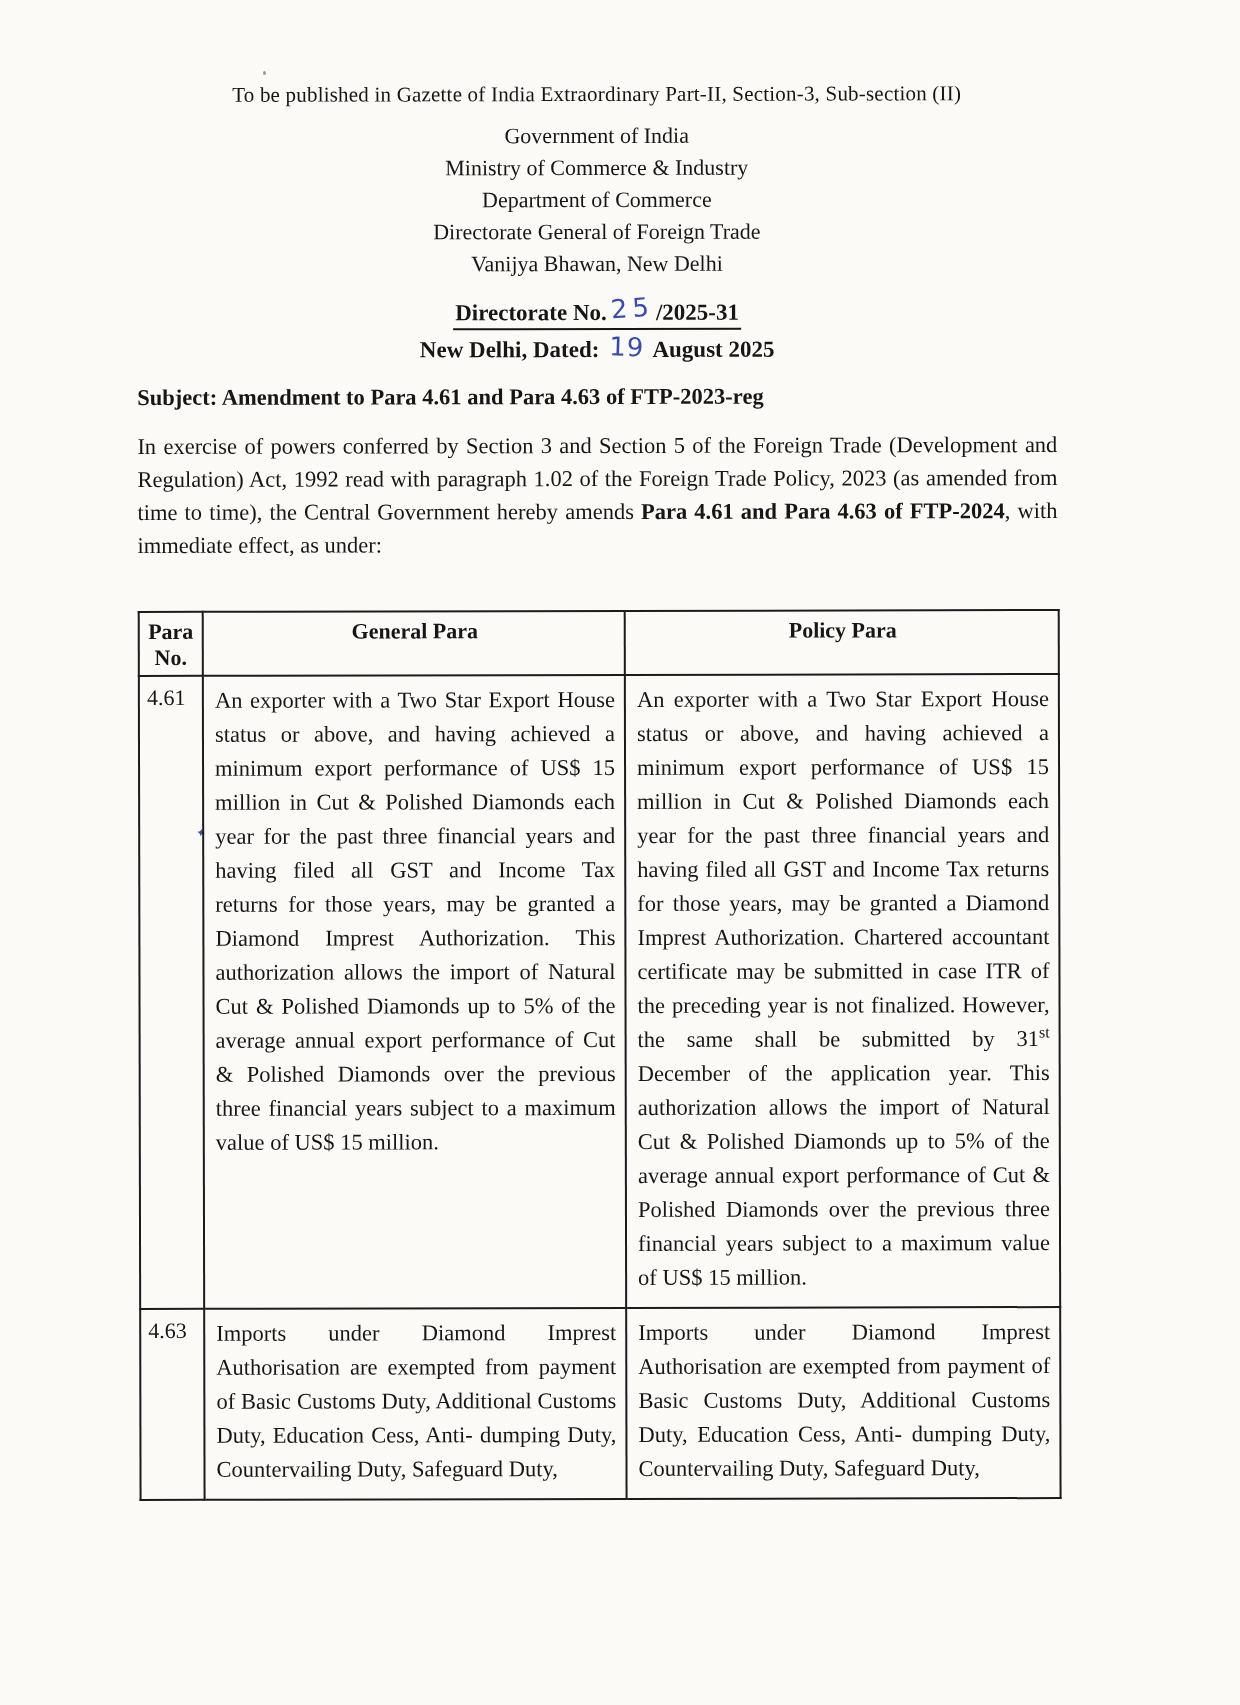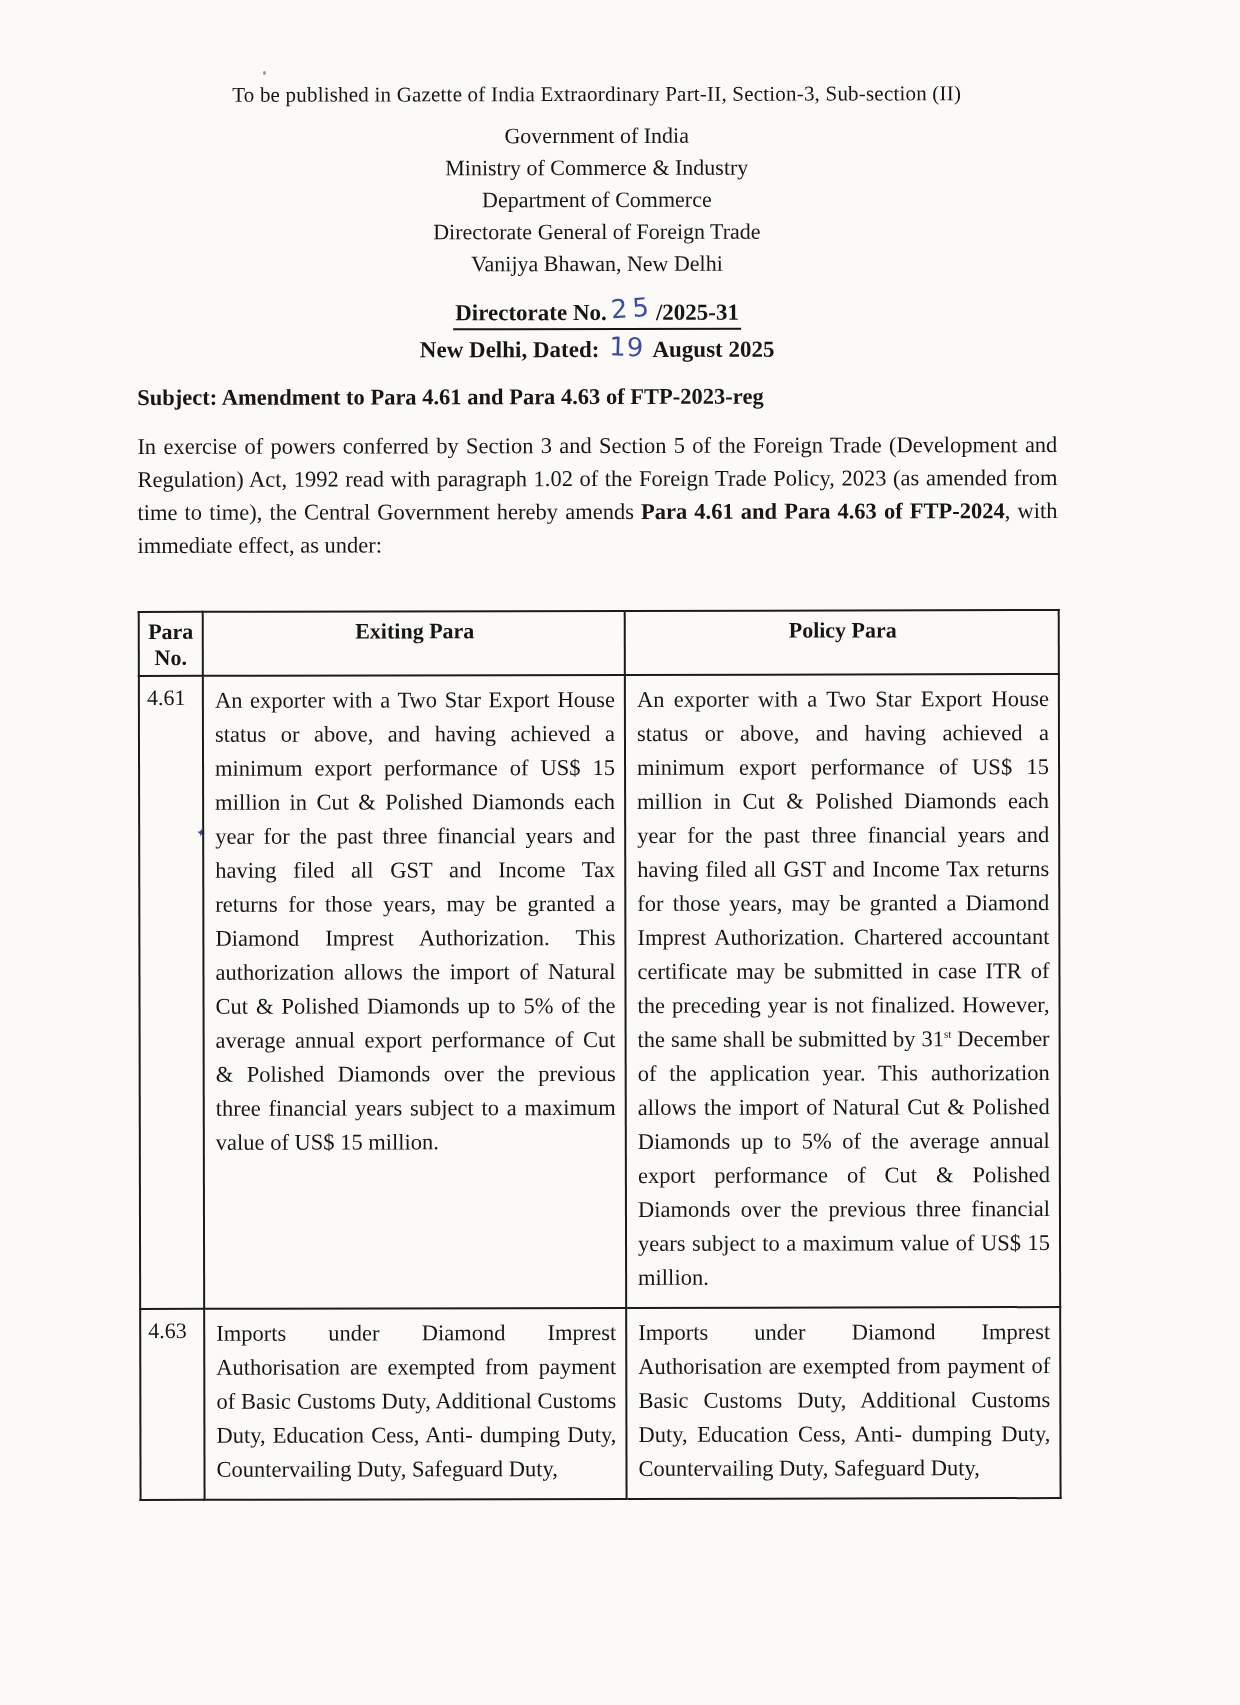--- a/index.html
+++ b/index.html
@@ -97,21 +97,21 @@
     font-size:22px;
     padding:8px 4px 4px 7px;
     text-align:left;
   }
   td.cell-text {
     font-size:22.5px;
     line-height:34px;
     text-align:justify;
     padding:7px 9px 12px 11px;
   }
-  td.cell-text sup { font-size:11px; line-height:0; }
+  td.cell-text sup { font-size:16px; line-height:0; }
   .pen-mark {
     position:absolute;
     left:196px; top:826px;
     font-size:12px;
     color:#3a4caa;
     transform:rotate(10deg);
   }
   .dot-artifact {
     position:absolute;
     left:263px; top:71px;
@@ -153,21 +153,21 @@
 
     <table class="amend">
       <colgroup>
         <col style="width:64px">
         <col style="width:422px">
         <col style="width:434px">
       </colgroup>
       <tbody>
           <tr>
         <th class="hdr hdr-para">Para No.</th>
-        <th class="hdr">Exiting Para</th>
+        <th class="hdr">General Para</th>
         <th class="hdr">Policy Para</th>
       </tr>
       <tr>
         <td class="para-no">4.61</td>
         <td class="cell-text">An exporter with a Two Star Export House status or above, and having achieved a minimum export performance of US$ 15 million in Cut &amp; Polished Diamonds each year for the past three financial years and having filed all GST and Income Tax returns for those years, may be granted a Diamond Imprest Authorization. This authorization allows the import of Natural Cut &amp; Polished Diamonds up to 5% of the average annual export performance of Cut &amp; Polished Diamonds over the previous three financial years subject to a maximum value of US$ 15 million.</td>
         <td class="cell-text"><span>An exporter with a Two Star Export House status or above, and having achieved a minimum export performance of US$ 15 million in Cut &amp; Polished Diamonds each year for the past three financial years and having filed all GST and Income Tax returns for those years, may be granted a Diamond Imprest Authorization. Chartered accountant certificate may be submitted in case ITR of the preceding year is not finalized. However, the same shall be submitted by 31</span><sup>st</sup><span> December of the application year. This authorization allows the import of Natural Cut &amp; Polished Diamonds up to 5% of the average annual export performance of Cut &amp; Polished Diamonds over the previous three financial years subject to a maximum value of US$ 15 million.</span></td>
       </tr>
       <tr>
         <td class="para-no">4.63</td>
         <td class="cell-text">Imports under Diamond Imprest Authorisation are exempted from payment of Basic Customs Duty, Additional Customs Duty, Education Cess, Anti- dumping Duty, Countervailing Duty, Safeguard Duty,</td>

